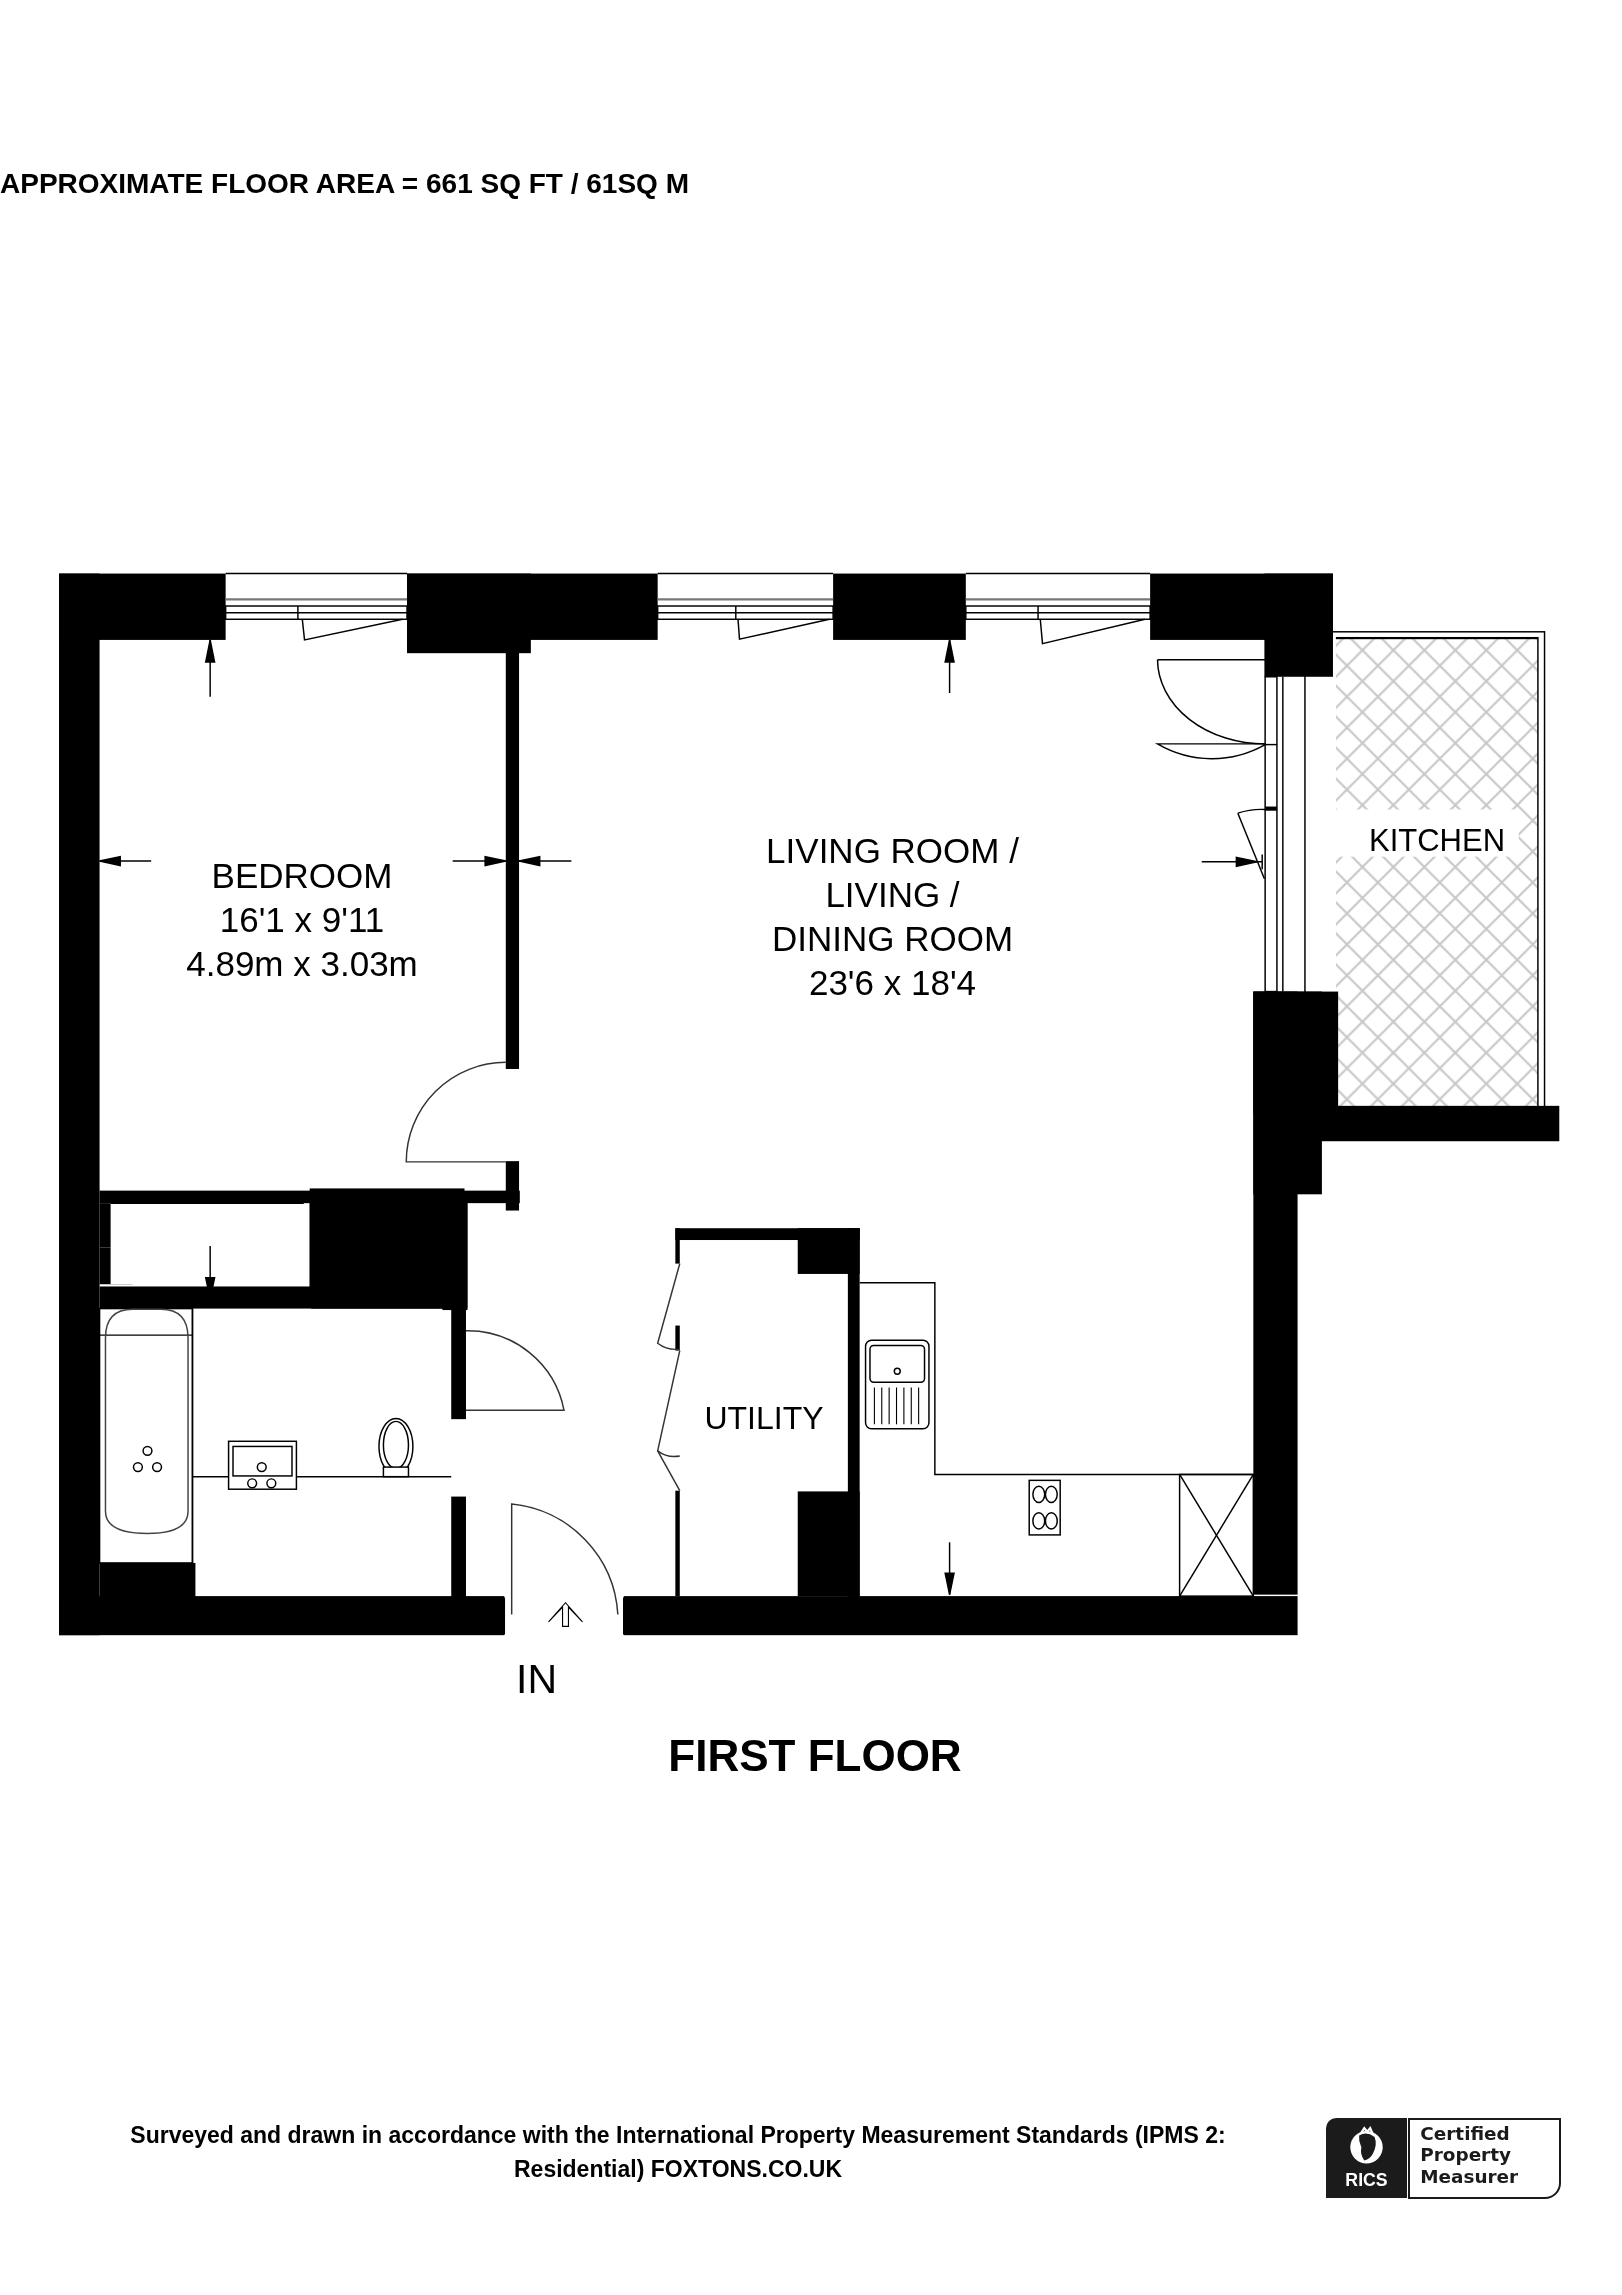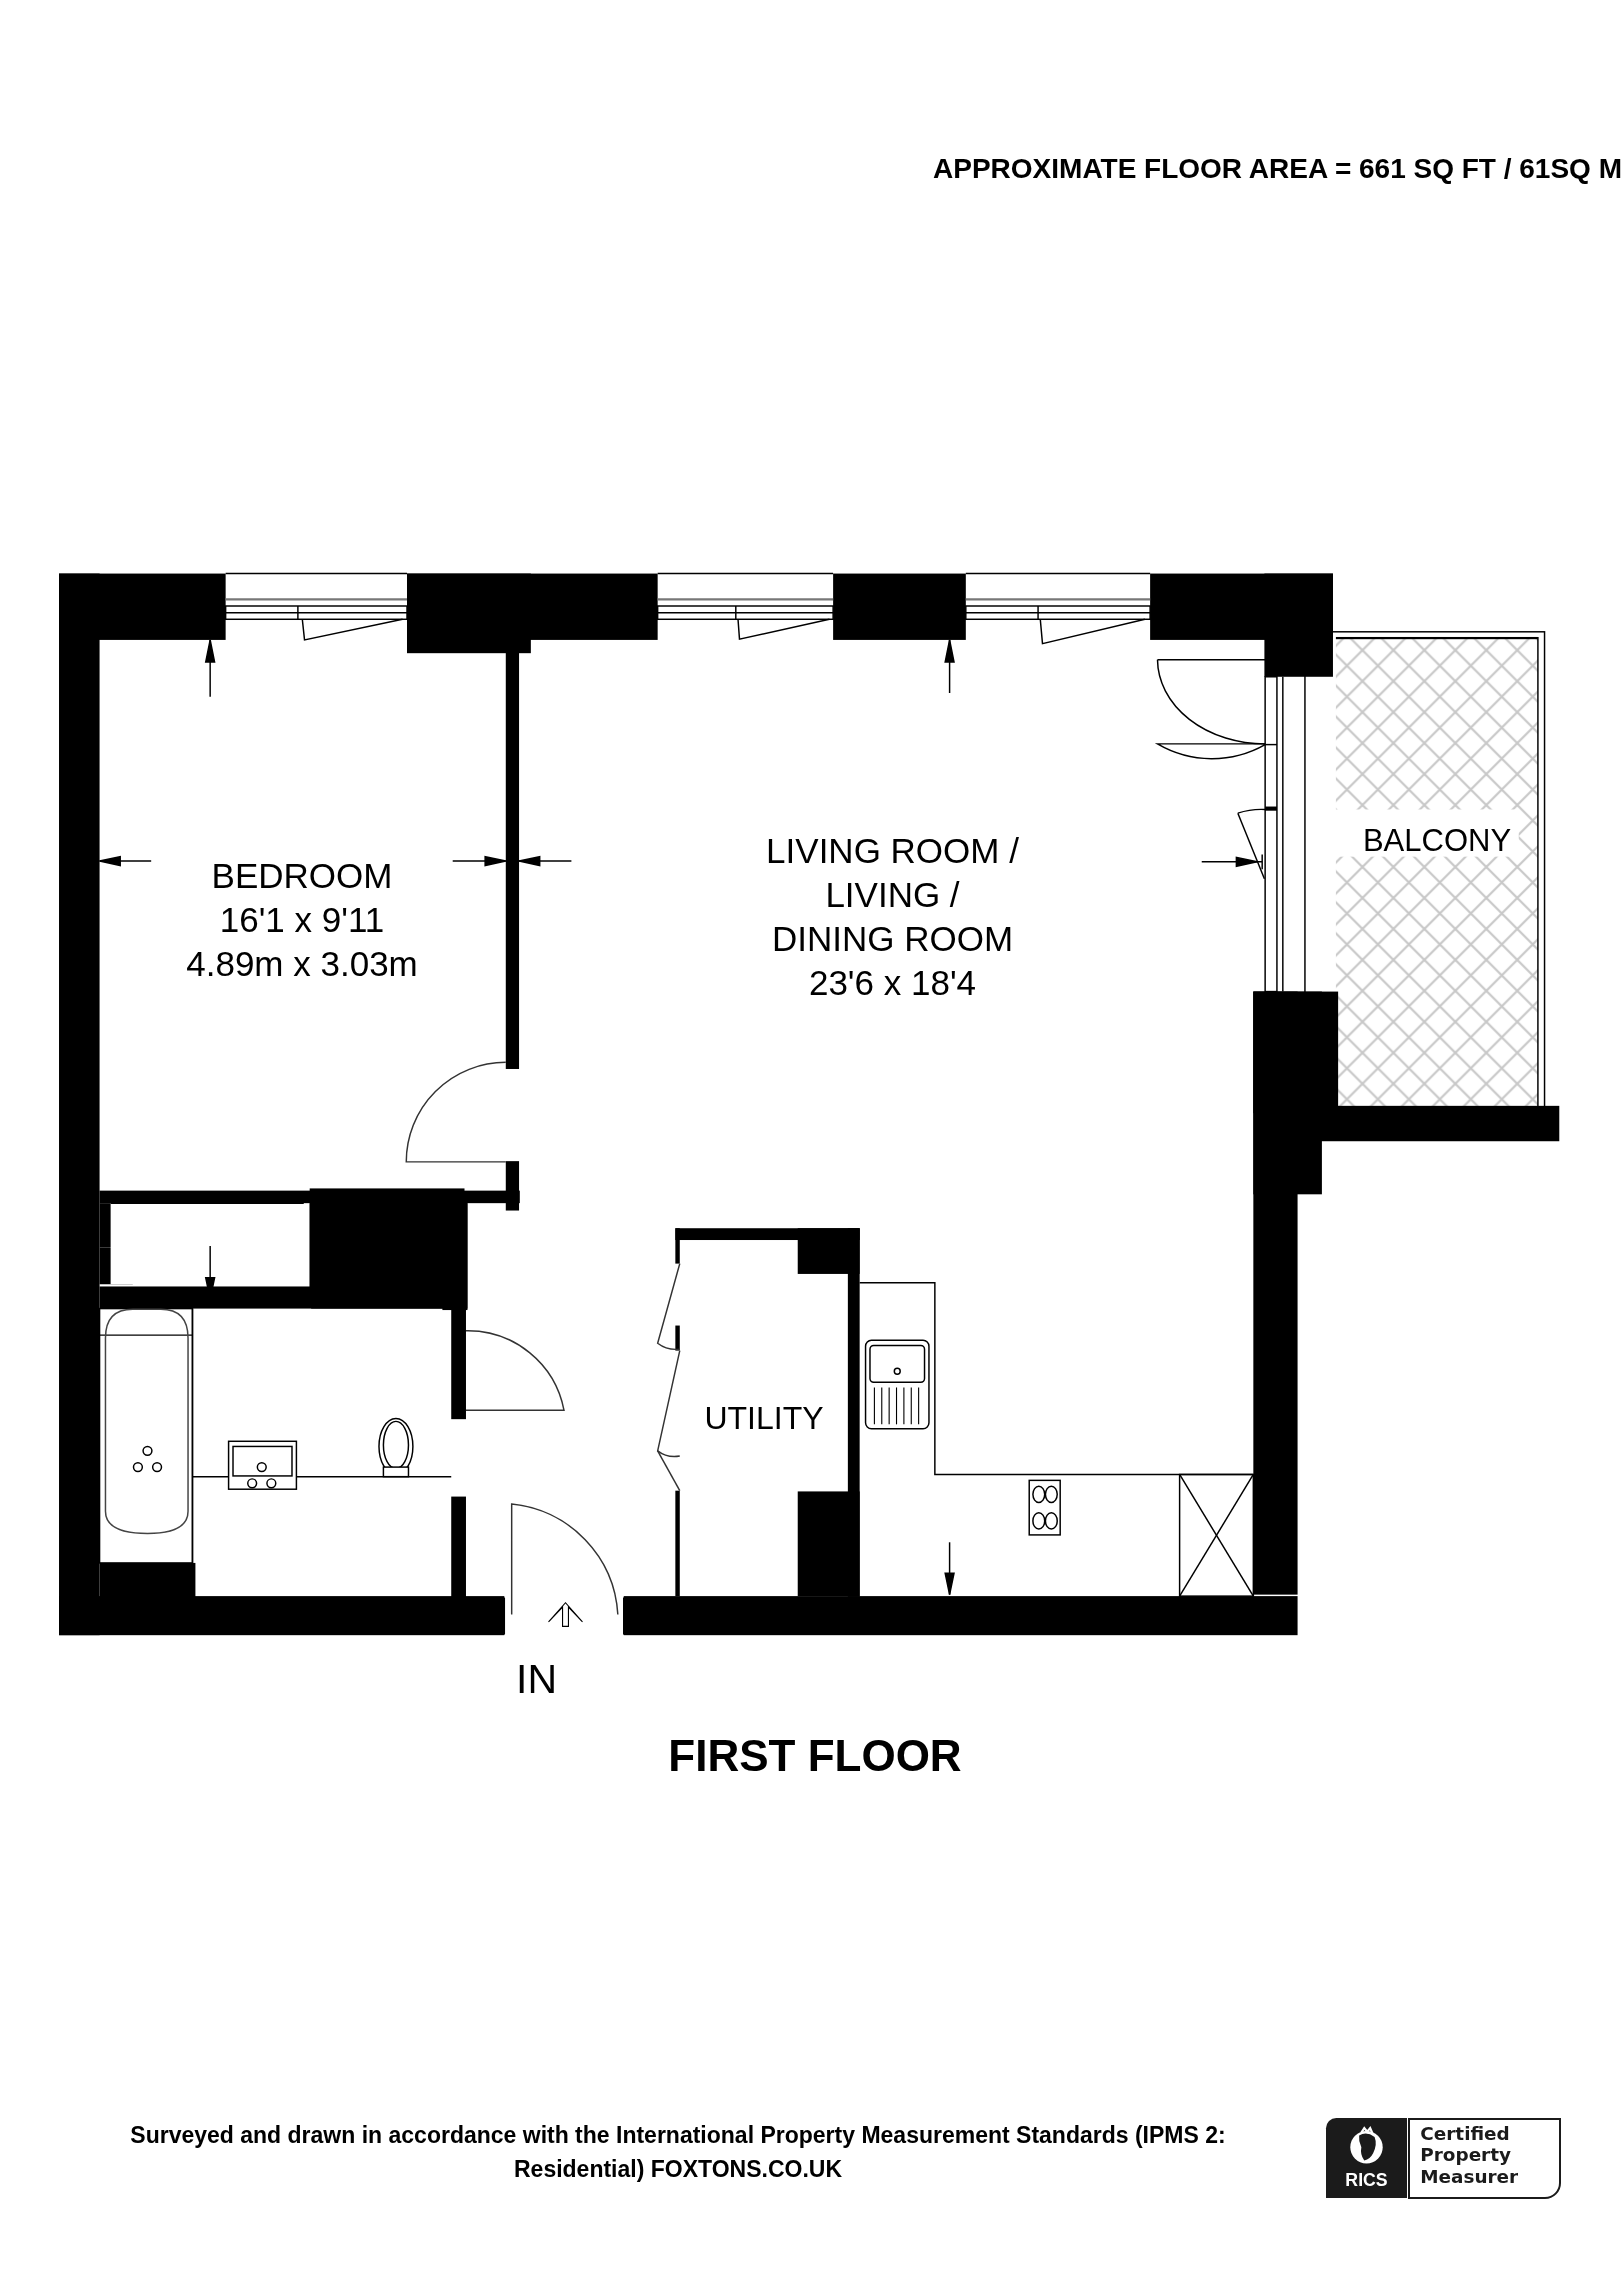--- a/index.html
+++ b/index.html
@@ -1,19 +1,19 @@
 <!DOCTYPE html>
 <html style="font-size:11.8px"><head>
 <meta charset="utf-8">
 <style>
   html, body { margin: 0; padding: 0; background: #ffffff; }
   body { width: 1622px; height: 2295px; position: relative; overflow: hidden;
          font-family: "Liberation Sans", sans-serif; color: #000; }
   .abs { position: absolute; }
-  .header-title { left: 0; width: 1622px; top: 153px; text-align: right;
+  .header-title { left: 0; width: 1622px; top: 168px; text-align: left;
          font-weight: bold; font-size: 28px; letter-spacing: 0px; }
   svg.plan { position: absolute; left: 0; top: 0; }
   .room-label { position: absolute; text-align: center; font-size: 35px; line-height: 44px; }
   .floor-title { left: 0; width: 1630px; top: 1731px; text-align: center; font-weight: bold; font-size: 44px; }
   .in-label { left: 516px; top: 1656px; font-size: 41px; }
   .footer-text { left: 44px; width: 1268px; top: 2118px; text-align: center; font-weight: bold;
          font-size: 23px; line-height: 34px; }
   .rics { left: 1322px; top: 2118px; width: 243px; height: 81px; }
   .rics-dark { position: absolute; left: 4px; top: 0; width: 81px; height: 80px; background: #1b1b1b;
          border-top-left-radius: 10.3px; }
@@ -245,21 +245,21 @@
 </div>
 
 <div class="room-label" style="left:708px; top:829px; width:369px;">
   <div>LIVING ROOM /</div>
   <div>LIVING /</div>
   <div>DINING ROOM</div>
   <div>23'6 x 18'4</div>
 </div>
 
 <div class="room-label" style="left:1336px; top:822px; width:202px; font-size:31px; line-height:37px;">
-  <span>BALCONY</span>
+  <span>KITCHEN</span>
 </div>
 
 <div class="room-label" style="left:683px; top:1400px; width:162px; font-size:32px; line-height:37px;">
   <span>UTILITY</span>
 </div>
 
 <div class="abs in-label">IN</div>
 
 <div class="abs floor-title">FIRST FLOOR</div>
 

